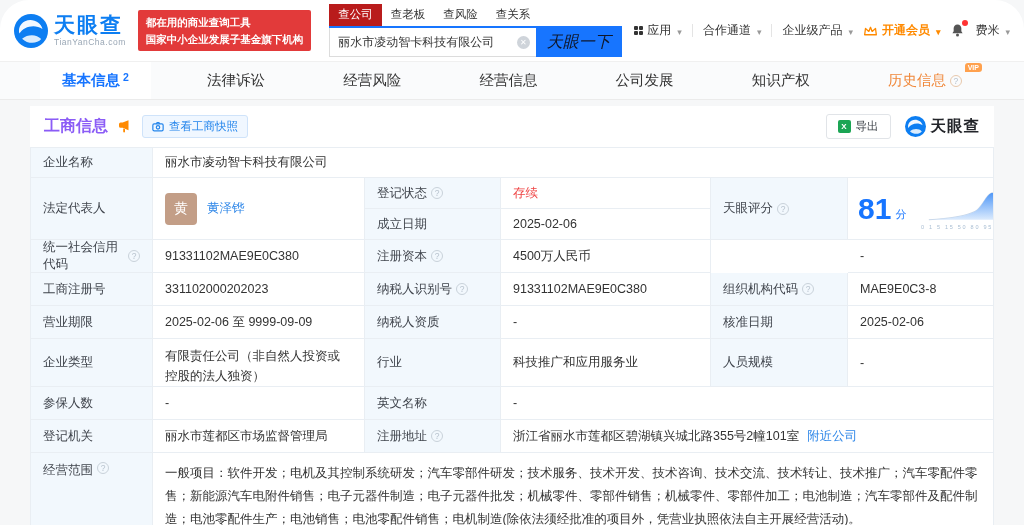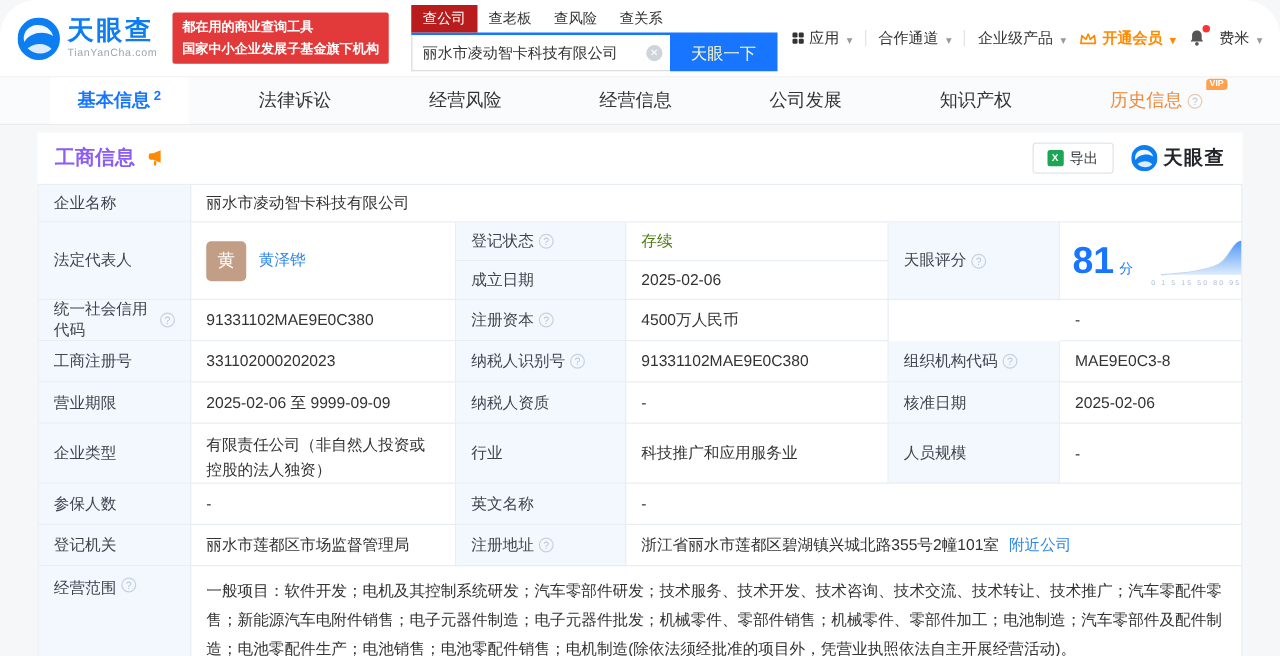--- a/index.html
+++ b/index.html
@@ -14,21 +14,21 @@
   .logo-domain { color:#9aa7b5; font-size:8.5px; margin-top:3px; letter-spacing:.5px; }
   .slogan { background:#e23a3a; color:#fff; font-size:10.5px; font-weight:bold; padding:4px 8px; line-height:1.55; border-radius:2px; white-space:nowrap; }
   .searchbox { margin-left:6px; width:330px; }
   .stabs { display:flex; align-items:flex-end; border-bottom:2px solid #1775ff; }
   .stab { font-size:11.5px; color:#333; padding:3px 9px 4px; cursor:pointer; }
   .stab.active { background:#b91c1c; color:#fff; }
   .srow { display:flex; height:29px; }
   .sinput { flex:1; border:1px solid #dcdcdc; border-top:none; border-right:none; font-size:12px; color:#333; padding:0 24px 0 8px; outline:none; font-family:"Liberation Sans",sans-serif; }
   .sclear { position:relative; width:0; }
   .sclear span { position:absolute; right:6px; top:8px; width:13px; height:13px; border-radius:50%; background:#cfd4da; color:#fff; font-size:8px; line-height:13px; text-align:center; cursor:pointer; }
-  .sbtn { width:86px; background:#1775ff; color:#fef9c3; border:none; font-size:13px; cursor:pointer; font-family:"Liberation Sans",sans-serif; }
+  .sbtn { width:86px; background:#1775ff; color:#0f172a; border:none; font-size:16px; cursor:pointer; font-family:"Liberation Sans",sans-serif;font-style:italic; }
   .hnav { margin-left:auto; display:flex; align-items:center; gap:10px; font-size:12px; color:#333; white-space:nowrap; }
   .hnav .sep { width:1px; height:13px; background:#e4e4e4; }
   .navitem { display:flex; align-items:center; gap:4px; cursor:pointer; }
   .caret::after { content:"▾"; font-size:9px; color:#999; margin-left:2px; }
   .vip-nav { color:#ff8a00; font-weight:bold; }
   .vip-nav .caret::after { color:#ff8a00; }
   .gridicon { display:grid; grid-template-columns:4px 4px; grid-gap:1.5px; }
   .gridicon i { width:4px; height:4px; background:#333; border-radius:1px; }
   .bellwrap { position:relative; cursor:pointer; display:flex; }
   .belldot { position:absolute; top:-3px; right:-3px; width:6px; height:6px; border-radius:50%; background:#f33; }
@@ -56,21 +56,21 @@
 
   
   .tbl { margin:0 0 0 0; border:1px solid #e9eef3; display:grid;
          grid-template-columns:122px 212px 136px 210px 137px 1fr;
          grid-template-rows:30px 31px 31px 33px 33px 33px 48px 33px 33px 1fr; }
   .cell { border-right:1px solid #e9eef3; border-bottom:1px solid #e9eef3; padding:5px 12px; font-size:12.5px; color:#333; display:flex; align-items:center; overflow:hidden; }
   .lab { background:#f2f8fd; color:#40454d; }
   .nbr { border-right:none; }
   .nbb { border-bottom:none; }
   .lnk { color:#2f87e8; cursor:pointer; text-decoration:none; }
-  .green { color:#4d7c0f; }
+  .green { color:#ef4444; }
   .avatar { width:32px; height:32px; border-radius:4px; background:#c39e87; color:#fff; font-size:14px; display:flex; align-items:center; justify-content:center; flex:none; }
   .repname { margin-left:10px; }
   .scorecell { padding:2px 6px 2px 10px; gap:4px; }
   .scoreval { color:#1775ff; font-size:30px; font-weight:bold; line-height:1; }
   .scoreunit { color:#1775ff; font-size:11px; margin-top:12px; }
   .curvebox { display:flex; flex-direction:column; align-items:center; margin-left:2px; }
   .axis { font-size:6.5px; color:#a9bed3; letter-spacing:2px; margin-top:-1px; white-space:nowrap; transform:scale(.85); }
   .scopecell { align-items:flex-start; padding-top:9px; }
   .scopetext { font-size:12.5px; line-height:1.85; color:#333; display:block; }
   .wrapcell { line-height:1.6; display:block; padding-top:7px; }
@@ -180,20 +180,28 @@
     </span>
   </div>
 
   <main class="card">
     <div class="sechead">
       <span class="sectitle">工商信息</span>
       <svg width="14" height="15" viewBox="0 0 14 15">
         <path d="M10.5 1.2 L10.5 11.2 L4.6 8.8 H2.6 A1.6 1.6 0 0 1 1 7.2 V5.2 A1.6 1.6 0 0 1 2.6 3.6 H4.6 Z" fill="#ff8a00"></path>
         <path d="M5.2 9.4 L7 10.1 V12.6 A0.9 0.9 0 0 1 5.2 12.6 Z" fill="#ff8a00"></path>
       </svg>
+      <button class="snapbtn">
+        <svg width="12" height="11" viewBox="0 0 14 12">
+          <rect x="1" y="3" width="12" height="8" rx="1.5" fill="none" stroke="#2586ec" stroke-width="1.4"></rect>
+          <path d="M5 3 L6 1.4 H8 L9 3" fill="none" stroke="#2586ec" stroke-width="1.4"></path>
+          <circle cx="7" cy="7" r="2" fill="none" stroke="#2586ec" stroke-width="1.4"></circle>
+        </svg>
+        <span>查看工商快照</span>
+      </button>
       <div class="headright">
         <button class="exportbtn">
           <span class="xlicon">X</span>
           <span>导出</span>
         </button>
         <span class="wmark">
           <svg width="21" height="21" viewBox="0 0 16 16">
             <circle cx="8" cy="8" r="8" fill="#0d7ef2"></circle>
             <path d="M2.6 9.2c1.8-3.4 7.2-4.6 10.8-2.2-.8-3.2-4.8-5.2-8.2-3.6C2.7 4.6 1.9 7.2 2.6 9.2z" fill="#fff" opacity=".95"></path>
             <path d="M3.8 11.6c2.8-2.2 6.8-2.2 9 .2-2 2.4-6.4 2.4-9-.2z" fill="#fff" opacity=".85"></path>

